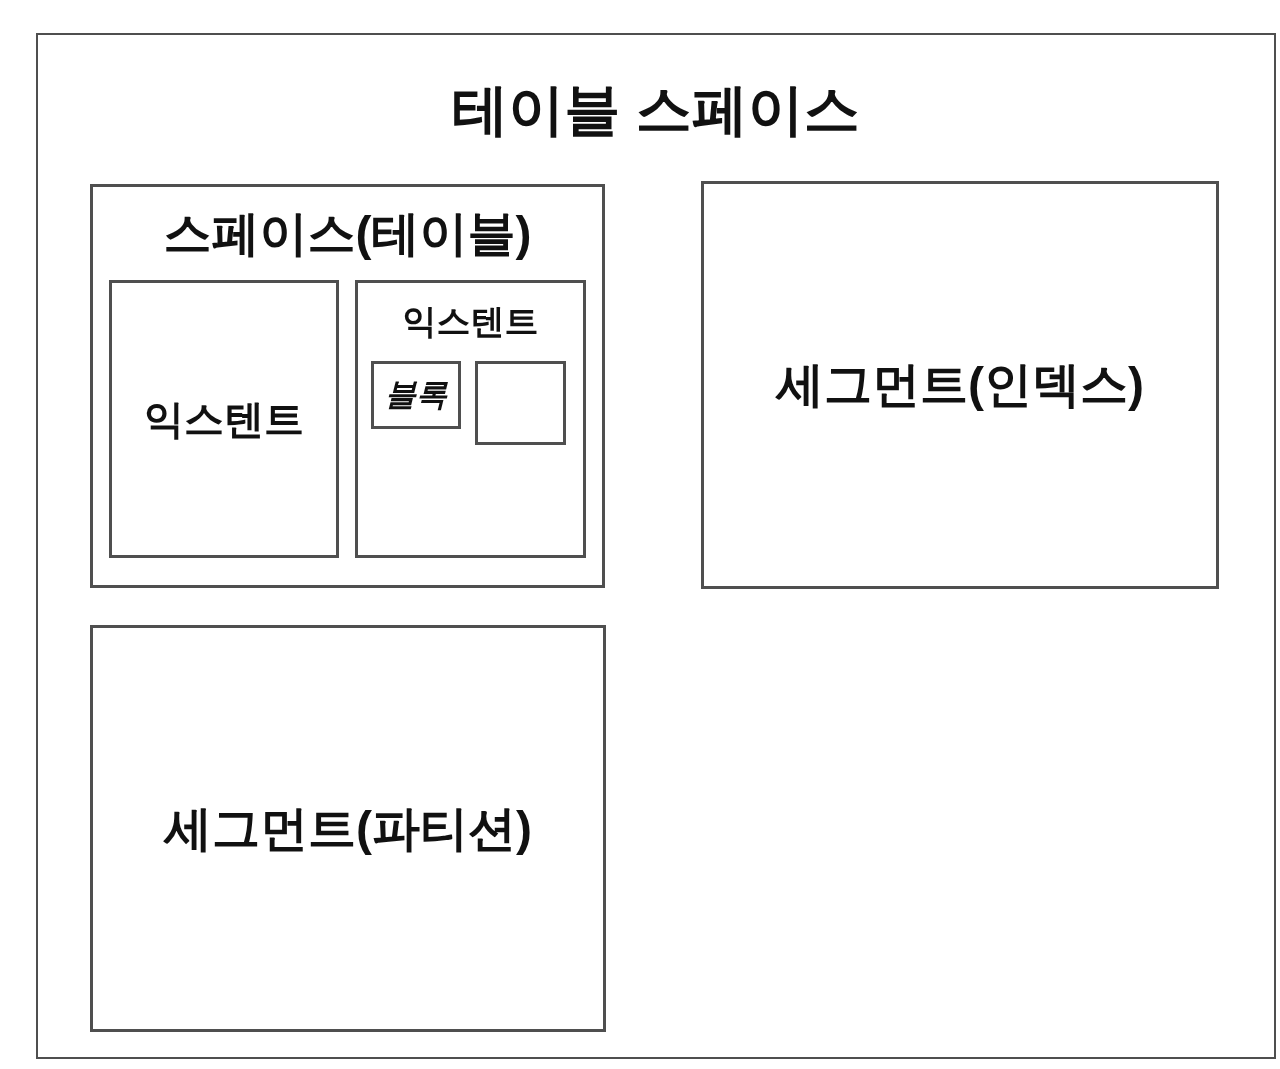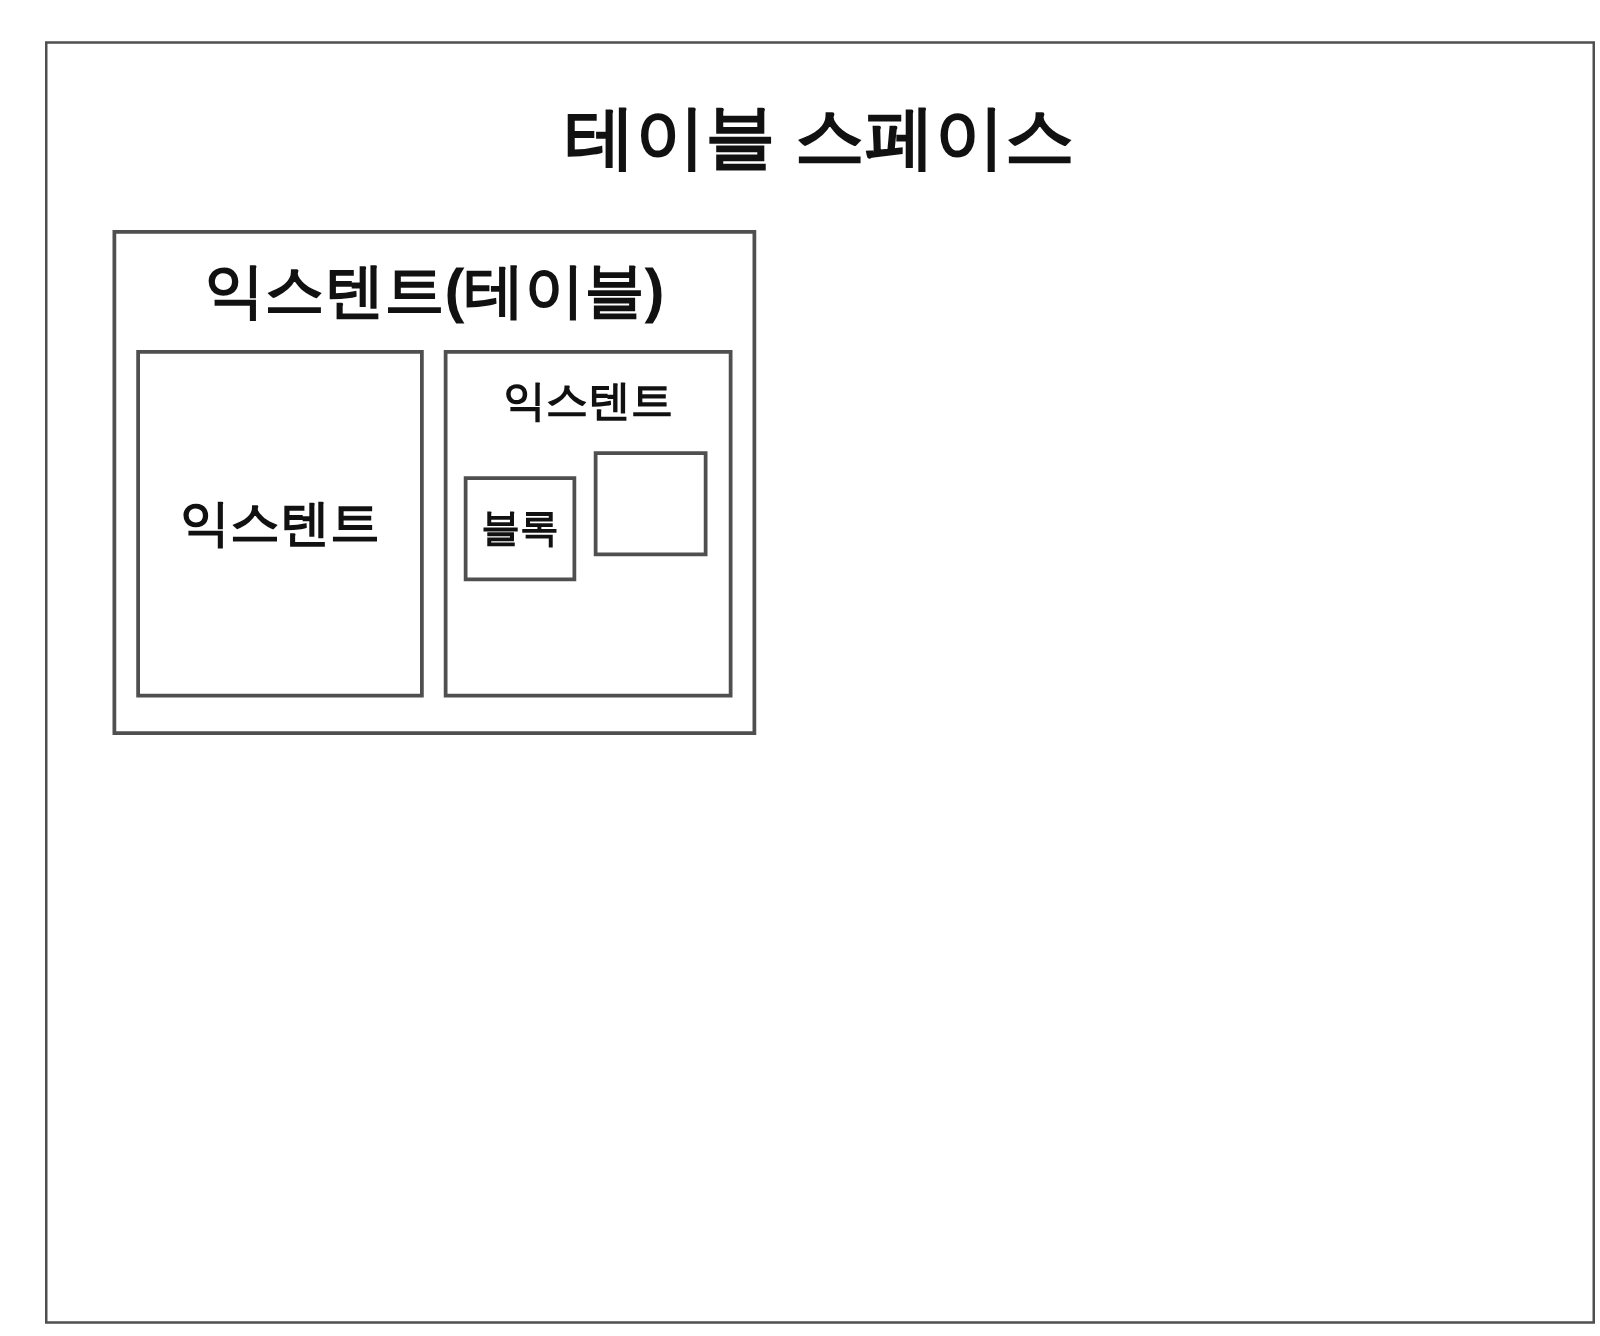--- a/index.html
+++ b/index.html
@@ -69,22 +69,22 @@
     left: 347px; top: 272px;
     width: 231px; height: 278px;
   }
   .extent-right-title {
     position: absolute;
     left: 347px; top: 290px;
     width: 231px;
     font-size: 34px;
   }
   .block-box-1 {
-    left: 363px; top: 373px;
-    width: 90px; height: 84px;
+    left: 363px; top: 353px;
+    width: 90px; height: 68px; font-style: italic;
   }
   .block-box-1 .label { font-size: 31px; }
   .block-box-2 {
     left: 467px; top: 353px;
     width: 91px; height: 84px;
   }
   
   .segment-table     { left: 82px;  top: 176px; width: 515px; height: 404px; }
   .segment-index     { left: 693px; top: 173px; width: 518px; height: 408px; }
   .segment-partition { left: 82px;  top: 617px; width: 516px; height: 407px; }
@@ -94,32 +94,38 @@
 <body>
 
 <div class="canvas">
 
   <div class="outer-box">
   </div>
 
   <div class="label tablespace-title">테이블 스페이스</div>
 
   <div class="box segment-table"></div>
-  <div class="label seg-title-tl">익스텐트(테이블)</div>
+  <div class="label seg-title-tl">스페이스(테이블)</div>
 
   <div class="box extent-left centered-flex">
     <span class="label">익스텐트</span>
   </div>
 
   <div class="box extent-right"></div>
   <div class="label extent-right-title">익스텐트</div>
 
   <div class="box block-box-1 centered-flex">
     <span class="label">블록</span>
   </div>
   <div class="box block-box-2 centered-flex">
     <span class="label"></span>
   </div>
 
+  <div class="box segment-index centered-flex">
+    <span class="label seg-label">세그먼트(인덱스)</span>
+  </div>
 
+  <div class="box segment-partition centered-flex">
+    <span class="label seg-label">세그먼트(파티션)</span>
+  </div>
 
 
 </div>
 
 </body></html>

